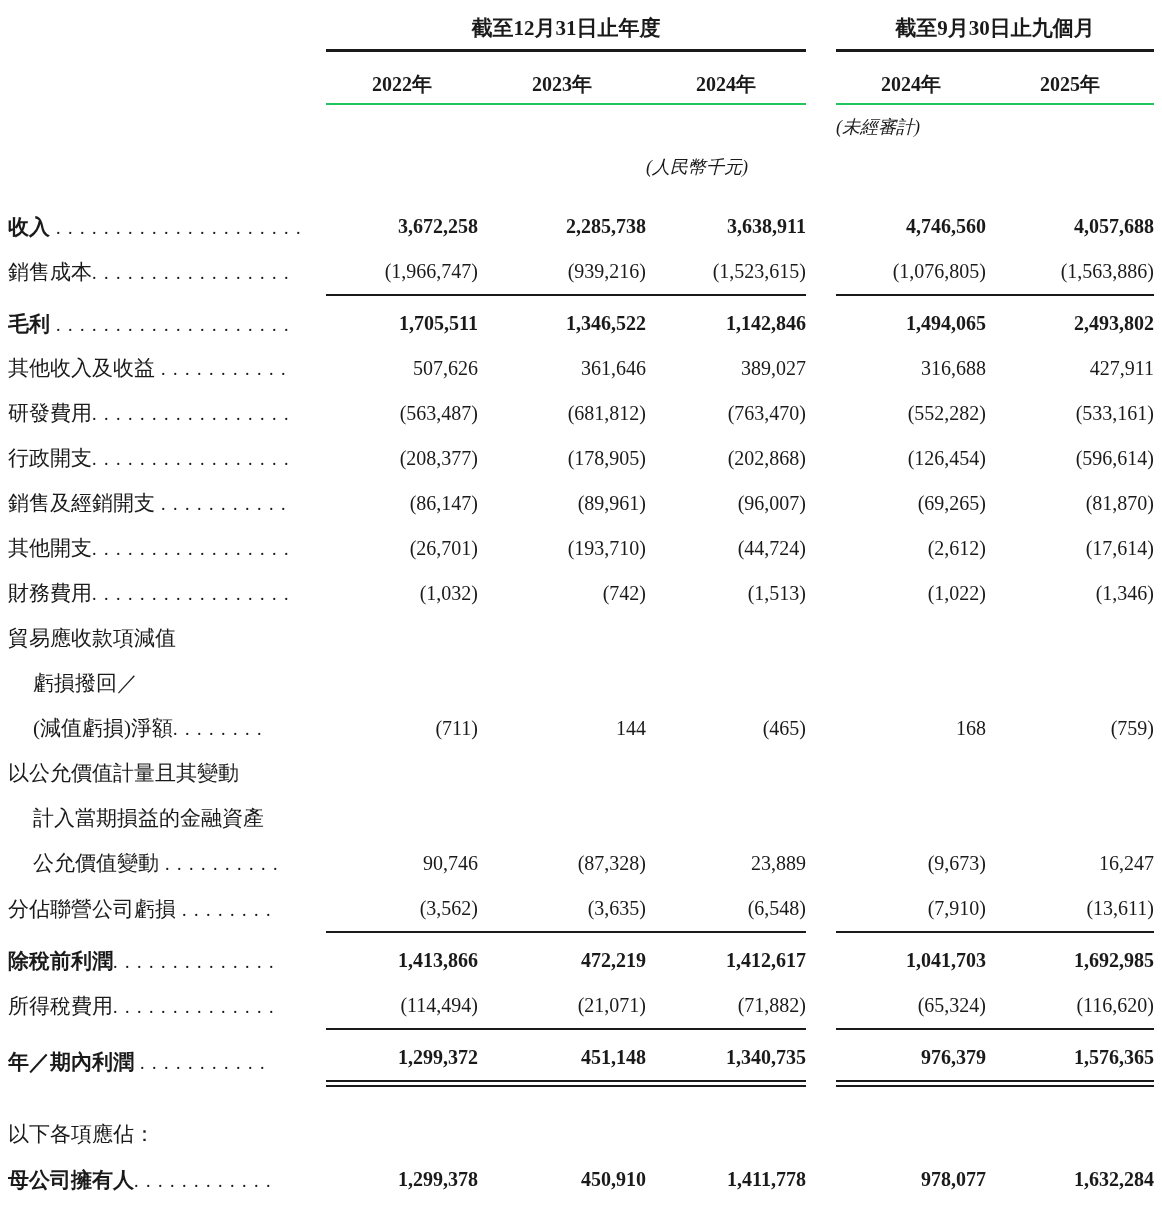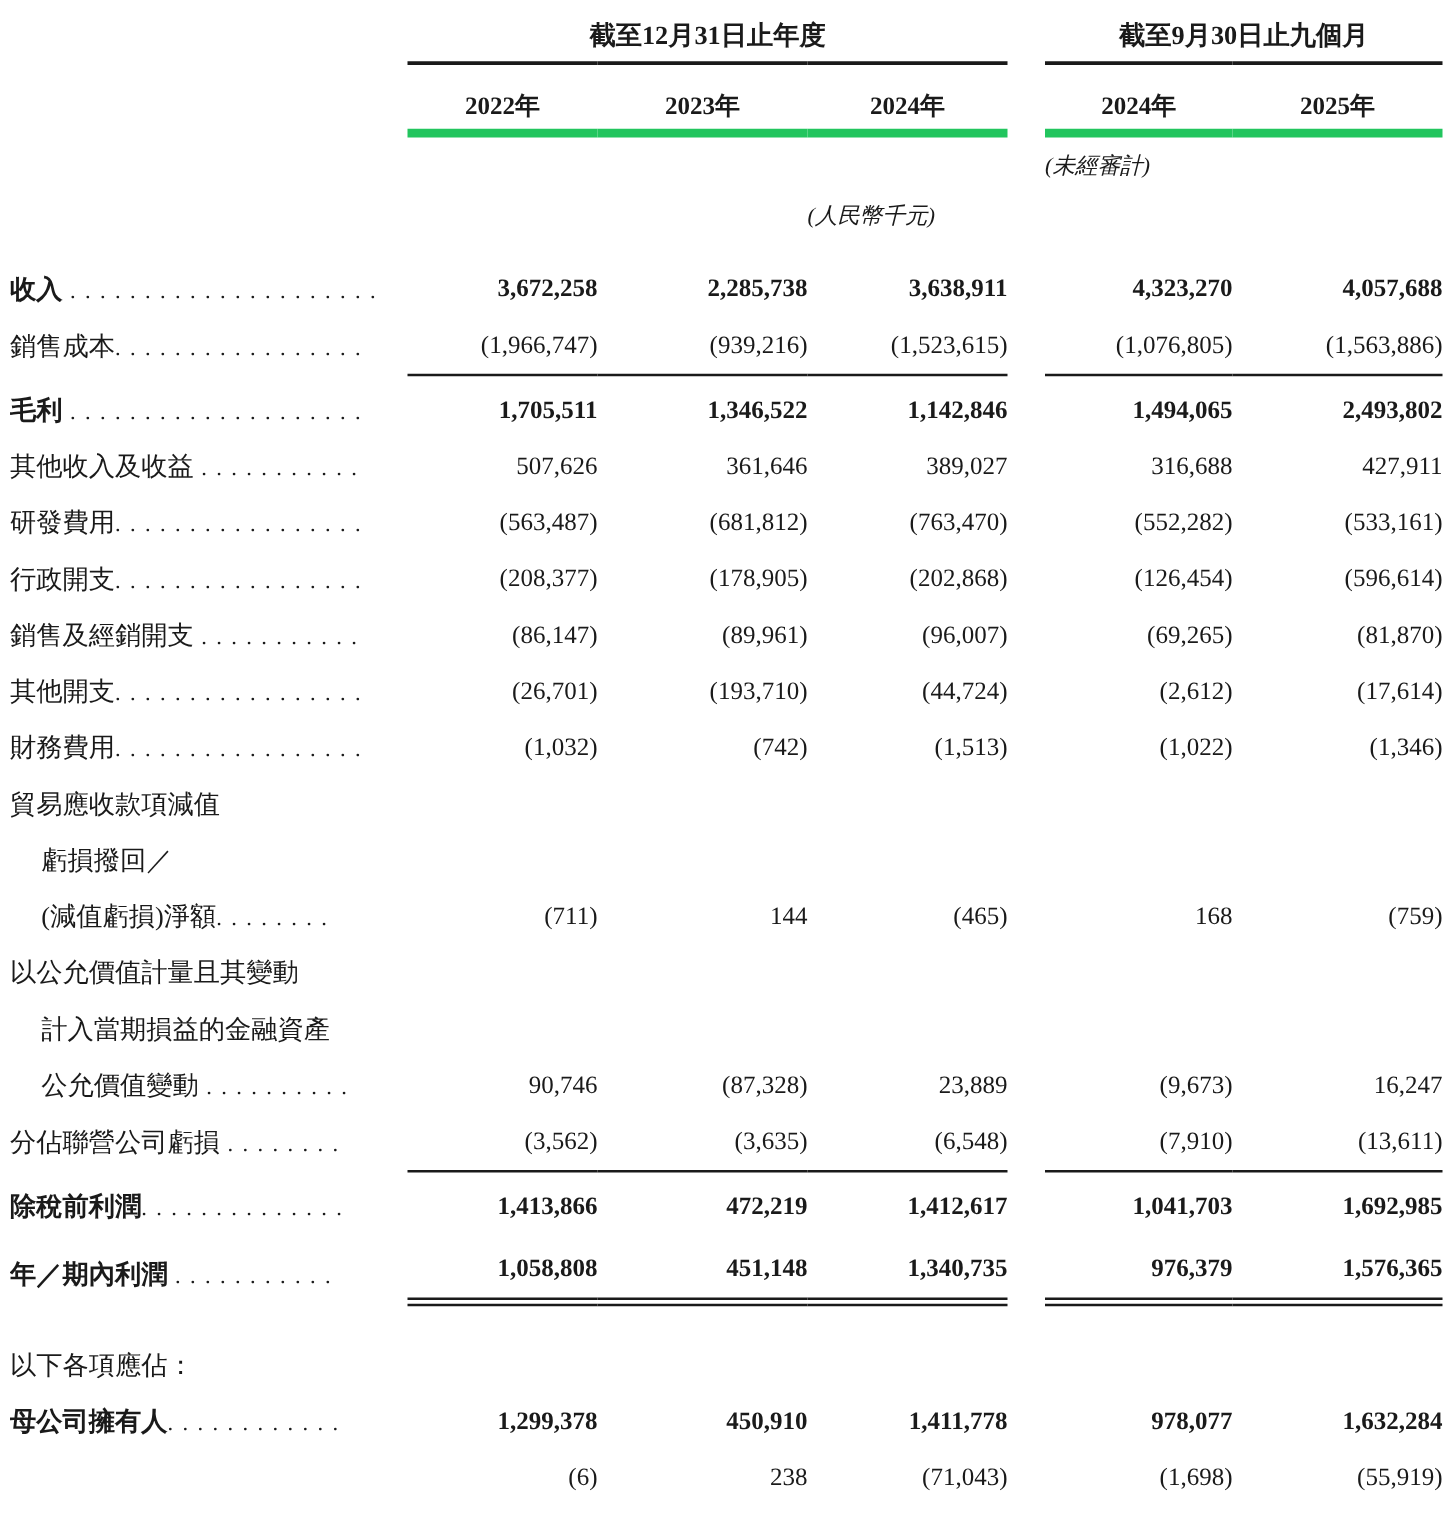--- a/index.html
+++ b/index.html
@@ -31,21 +31,21 @@
     border-bottom: 3px solid #1a1a1a;
     white-space: nowrap;
   }
   .year-cell {
     text-align: center;
     font-weight: bold;
     font-size: 20px;
     height: 46px;
     vertical-align: bottom;
     padding-bottom: 5px;
-    border-bottom: 7px solid #22c55e;
+    border-bottom: 2px solid #22c55e;
     white-space: nowrap;
   }
   .note-cell {
     font-style: italic;
     font-size: 18px;
     white-space: nowrap;
   }
   tr.note-row-1 td { height: 34px; }
   tr.note-row-2 td { height: 40px; }
 
@@ -122,21 +122,21 @@
     </thead>
     <tbody id="table-body">
         <tr class="bold gap-md">
           <td class="label-cell">
             <div class="label-line"><span class="label-main">收入</span><span class="dots"> . . . . . . . . . . . . . . . . . . . . .</span></div>
           </td>
           <td class="val">3,672,258</td>
           <td class="val">2,285,738</td>
           <td class="val">3,638,911</td>
           <td class="spacer"></td>
-          <td class="val">4,323,270</td>
+          <td class="val">4,746,560</td>
           <td class="val">4,057,688</td>
         </tr>
         <tr class="">
           <td class="label-cell">
             <div class="label-line"><span class="label-main">銷售成本</span><span class="dots">. . . . . . . . . . . . . . . . .</span></div>
           </td>
           <td class="val u">(1,966,747)</td>
           <td class="val u">(939,216)</td>
           <td class="val u">(1,523,615)</td>
           <td class="spacer"></td>
@@ -261,25 +261,36 @@
           <td class="label-cell">
             <div class="label-line"><span class="label-main">除稅前利潤</span><span class="dots">. . . . . . . . . . . . . .</span></div>
           </td>
           <td class="val">1,413,866</td>
           <td class="val">472,219</td>
           <td class="val">1,412,617</td>
           <td class="spacer"></td>
           <td class="val">1,041,703</td>
           <td class="val">1,692,985</td>
         </tr>
+        <tr class="">
+          <td class="label-cell">
+            <div class="label-line"><span class="label-main">所得稅費用</span><span class="dots">. . . . . . . . . . . . . .</span></div>
+          </td>
+          <td class="val u">(114,494)</td>
+          <td class="val u">(21,071)</td>
+          <td class="val u">(71,882)</td>
+          <td class="spacer"></td>
+          <td class="val u">(65,324)</td>
+          <td class="val u">(116,620)</td>
+        </tr>
         <tr class="bold gap-sm">
           <td class="label-cell">
             <div class="label-line"><span class="label-main">年／期內利潤</span><span class="dots"> . . . . . . . . . . .</span></div>
           </td>
-          <td class="val uu">1,058,808</td>
+          <td class="val uu">1,299,372</td>
           <td class="val uu">451,148</td>
           <td class="val uu">1,340,735</td>
           <td class="spacer"></td>
           <td class="val uu">976,379</td>
           <td class="val uu">1,576,365</td>
         </tr>
         <tr class="gap-md">
           <td class="label-cell" colspan="7">
             <div class="label-line"><span class="label-main">以下各項應佔：</span></div>
           </td>

